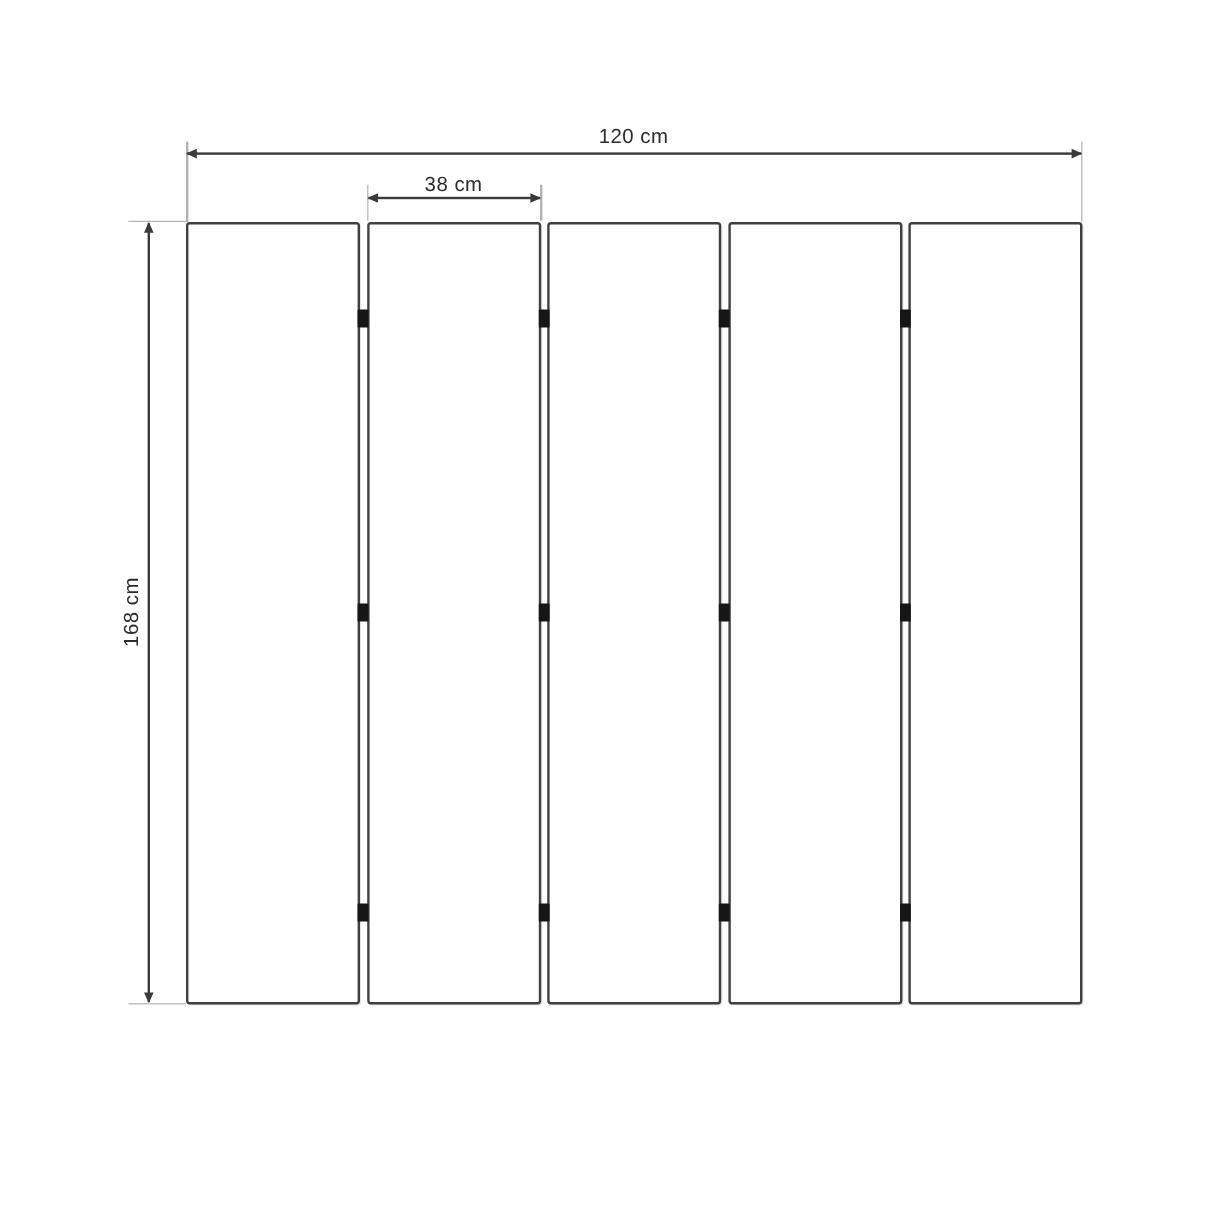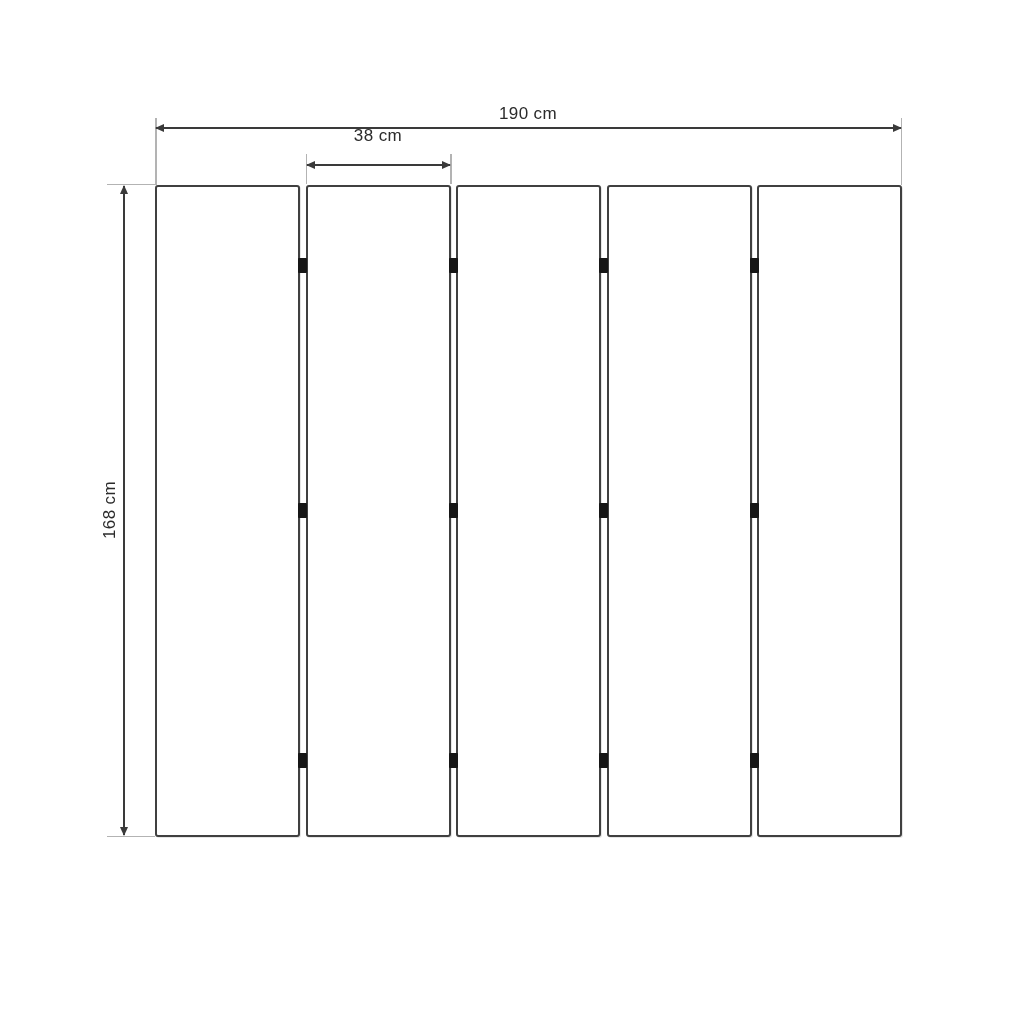--- a/index.html
+++ b/index.html
@@ -111,28 +111,28 @@
       <div class="hinge" style="left: 599.25px; top: 752.5px;"></div>
       <div class="hinge" style="left: 749.75px; top: 257.5px;"></div>
       <div class="hinge" style="left: 749.75px; top: 502.5px;"></div>
       <div class="hinge" style="left: 749.75px; top: 752.5px;"></div>
     </div>
 
   <div>
     <div class="ext-line-v" style="left:155px;top:118px;height:67px;"></div>
     <div class="ext-line-v" style="left:900.5px;top:118px;height:67px;"></div>
     <div class="dim-h" style="left:156px;top:127px;width:745px;"></div>
-    <div class="dim-label" style="left:528px;top:114px;">190 cm</div>
+    <div class="dim-label" style="left:528px;top:114px;">120 cm</div>
   </div>
 
   <div>
     <div class="ext-line-v" style="left:305.5px;top:154px;height:30px;"></div>
     <div class="ext-line-v" style="left:450px;top:154px;height:30px;"></div>
     <div class="dim-h" style="left:306.5px;top:164px;width:143px;"></div>
-    <div class="dim-label" style="left:378px;top:136px;">38 cm</div>
+    <div class="dim-label" style="left:378px;top:154px;">38 cm</div>
   </div>
 
   <div>
     <div class="ext-line-h" style="left:107px;top:183.5px;width:48px;"></div>
     <div class="ext-line-h" style="left:107px;top:835.5px;width:48px;"></div>
     <div class="dim-v" style="left:123px;top:186px;height:649px;"></div>
     <div class="dim-label rotated" style="left:110px;top:510px;">168 cm</div>
   </div>
 
 </div>

